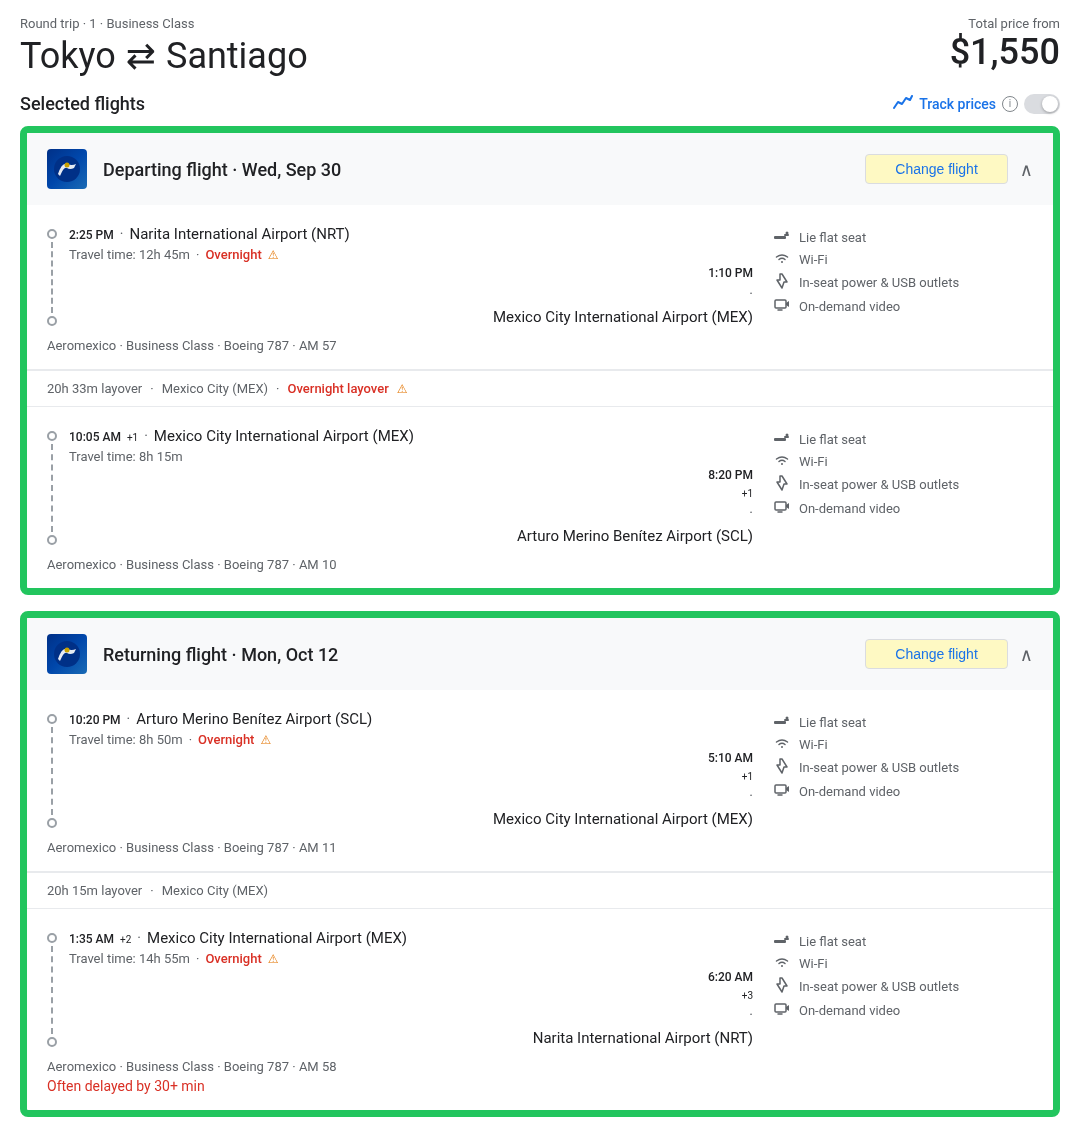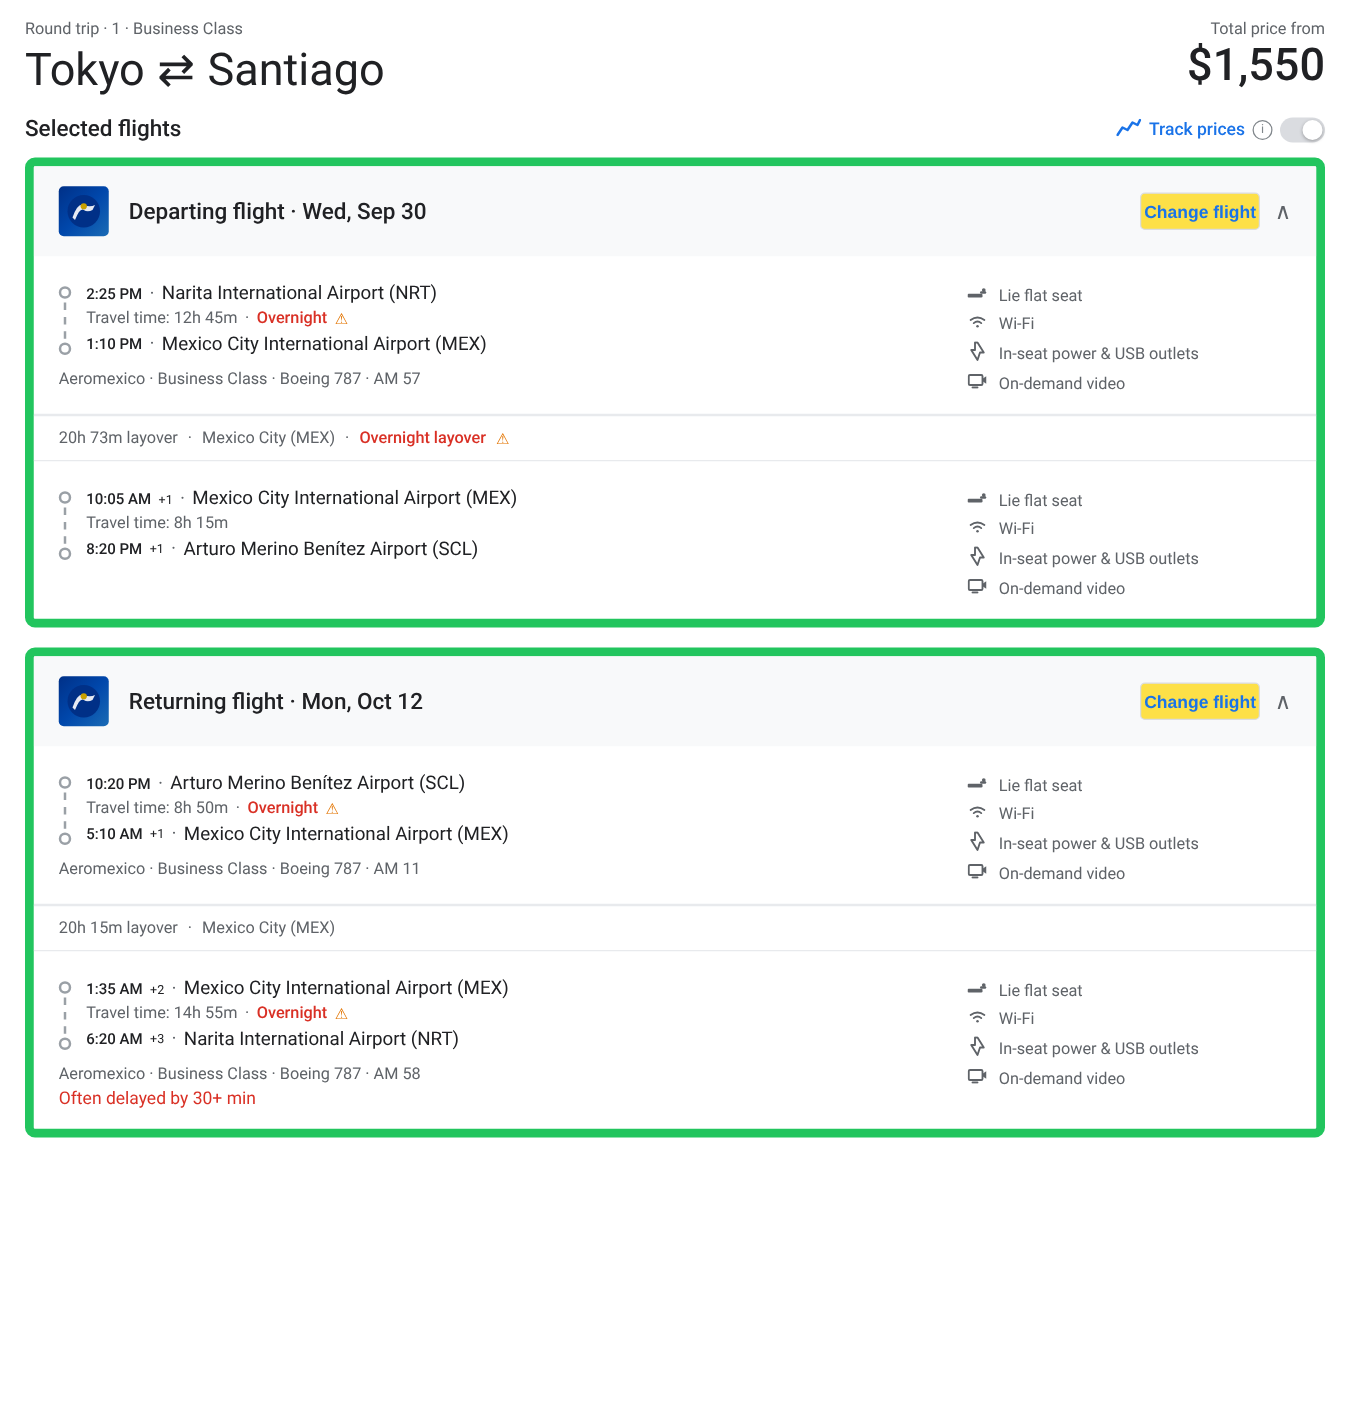--- a/index.html
+++ b/index.html
@@ -127,27 +127,27 @@
       font-weight: 500;
       color: #202124;
     }
     .flight-card-actions {
       display: flex;
       align-items: center;
       gap: 12px;
     }
     .change-flight-btn {
       border: 1px solid #dadce0;
-      background: #fde047;
+      background: #fef9c3;
       border-radius: 4px;
-      padding: 6px 2px;
+      padding: 6px 29px;
       font-size: 14px;
       color: #1a73e8;
       cursor: pointer;
-      font-weight: 700;
+      font-weight: 400;
     }
     .collapse-icon {
       font-size: 18px;
       color: #5f6368;
       cursor: pointer;
     }
 
     
     .flight-segment {
       padding: 20px 20px 16px 20px;
@@ -224,23 +224,24 @@
     .overnight-badge {
       color: #d93025;
       font-weight: 500;
     }
     .warning-icon {
       color: #e37400;
       font-size: 12px;
     }
     .arrival-row {
       display: flex;
-      align-items: center;
+      align-items: flex-end;
       gap: 6px;
       margin-top: 4px;
+      flex-direction: column;
     }
     .airline-info {
       font-size: 13px;
       color: #5f6368;
       margin-top: 12px;
     }
 
     
     .amenities {
       display: flex;
@@ -428,21 +429,21 @@
                 </svg>
             </span>
             <span>On-demand video</span>
           </div>
         </div>
       </div>
     </div>
   </div>
 
   <div class="layover-row">
-    <span>20h 73m layover</span>
+    <span>20h 33m layover</span>
     <span>·</span>
     <span>Mexico City (MEX)</span>
     <span>·</span>
     <span class="overnight-layover">Overnight layover</span>
     <span class="warning-icon">⚠</span>
   </div>
 
   <div class="flight-segment">
     <div class="segment-main">
       <div class="segment-left">
@@ -463,20 +464,21 @@
               <span>Travel time: 8h 15m</span>
             </div>
             <div class="arrival-row">
               <span class="time">8:20 PM</span>
                 <span class="superscript">+1</span>
               <span style="color:#5f6368">·</span>
               <span class="airport">Arturo Merino Benítez Airport (SCL)</span>
             </div>
           </div>
         </div>
+        <div class="airline-info">Aeromexico · Business Class · Boeing 787 · AM 10</div>
       </div>
       <div class="segment-right">
         <div class="amenities">
           <div class="amenity-row">
             <span class="amenity-icon">
               <svg width="16" height="12" viewBox="0 0 16 12">
                   <rect x="0" y="6" width="12" height="3" rx="1" fill="#5f6368"></rect>
                   <rect x="10" y="4" width="5" height="2" rx="1" fill="#5f6368"></rect>
                   <circle cx="13" cy="3" r="1.5" fill="#5f6368"></circle>
                 </svg>

